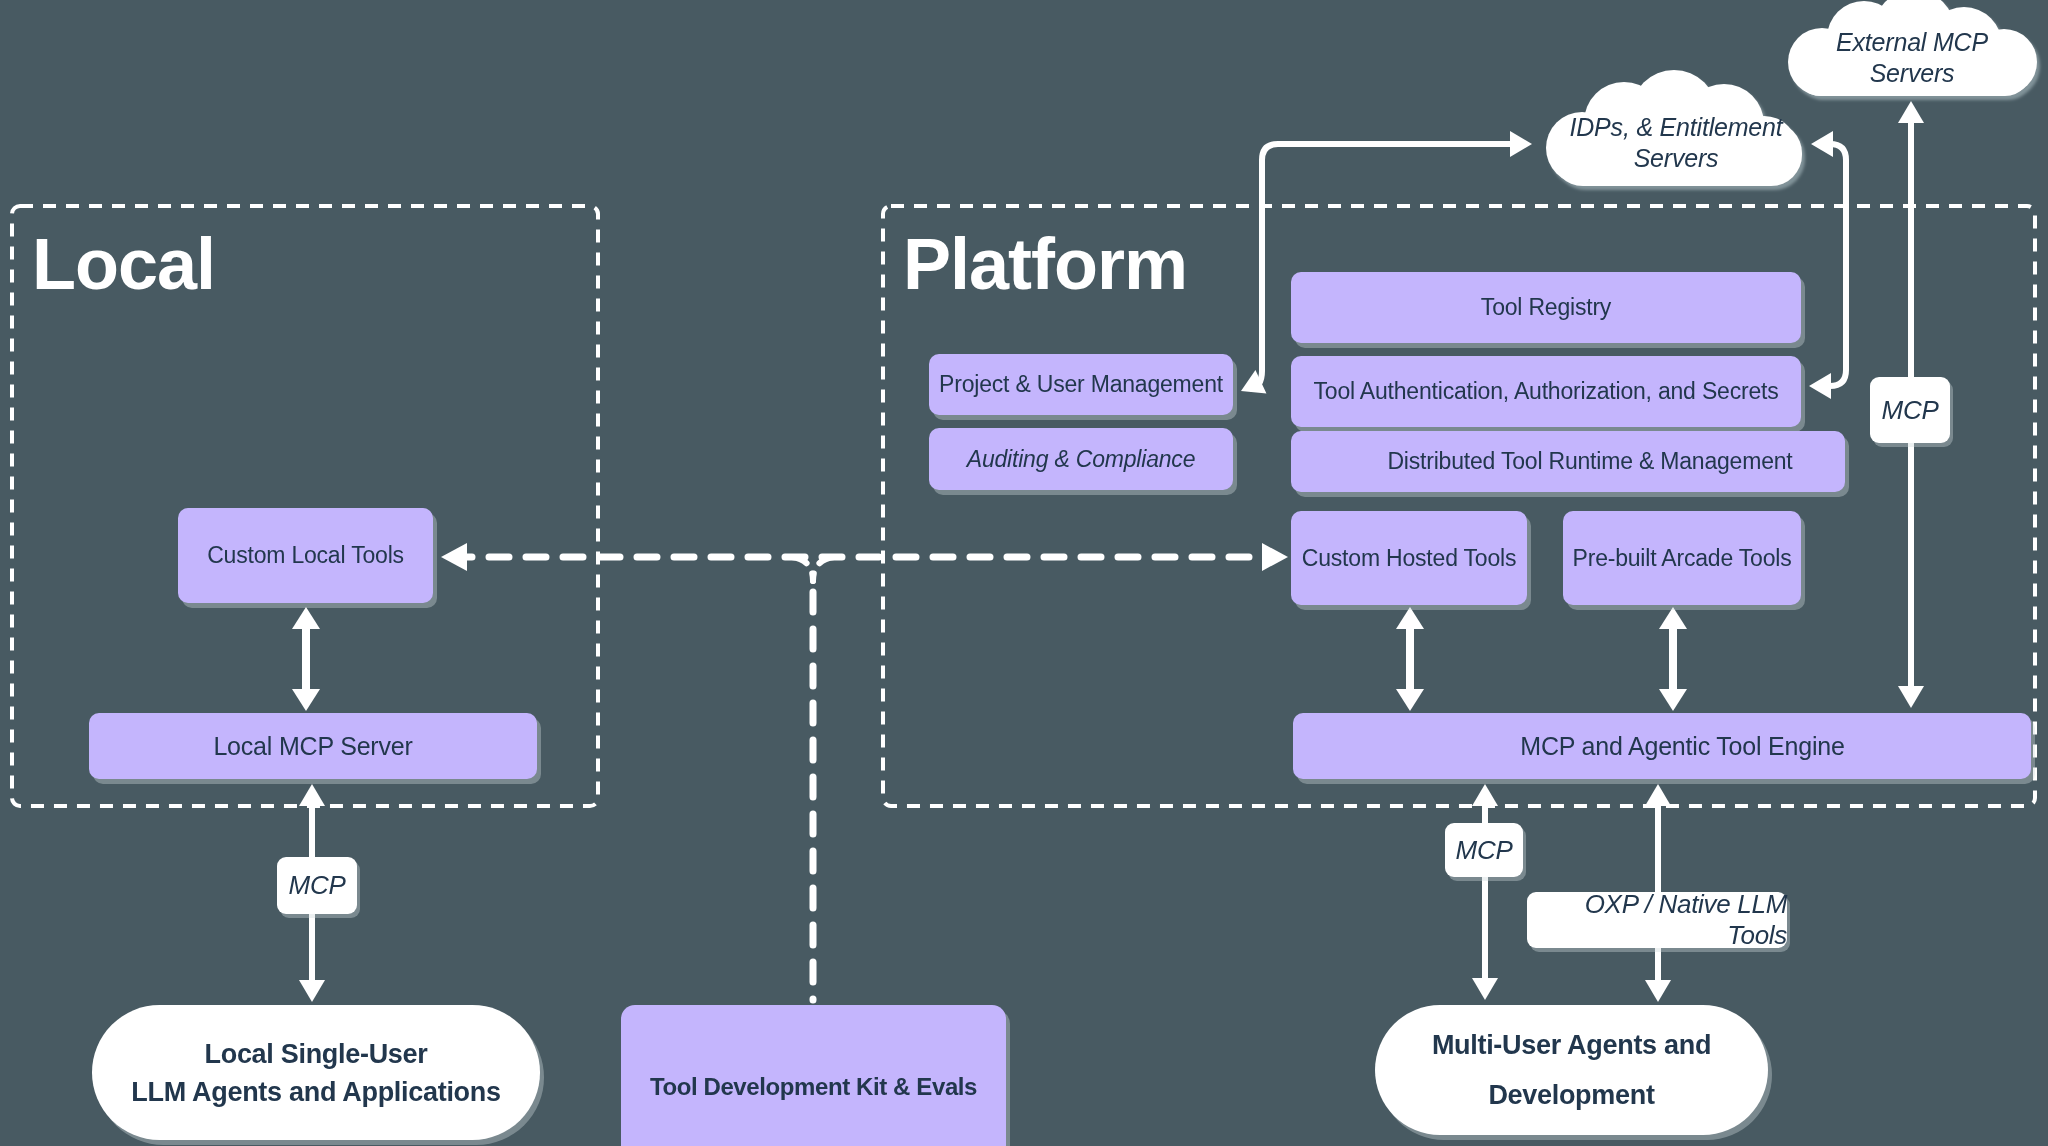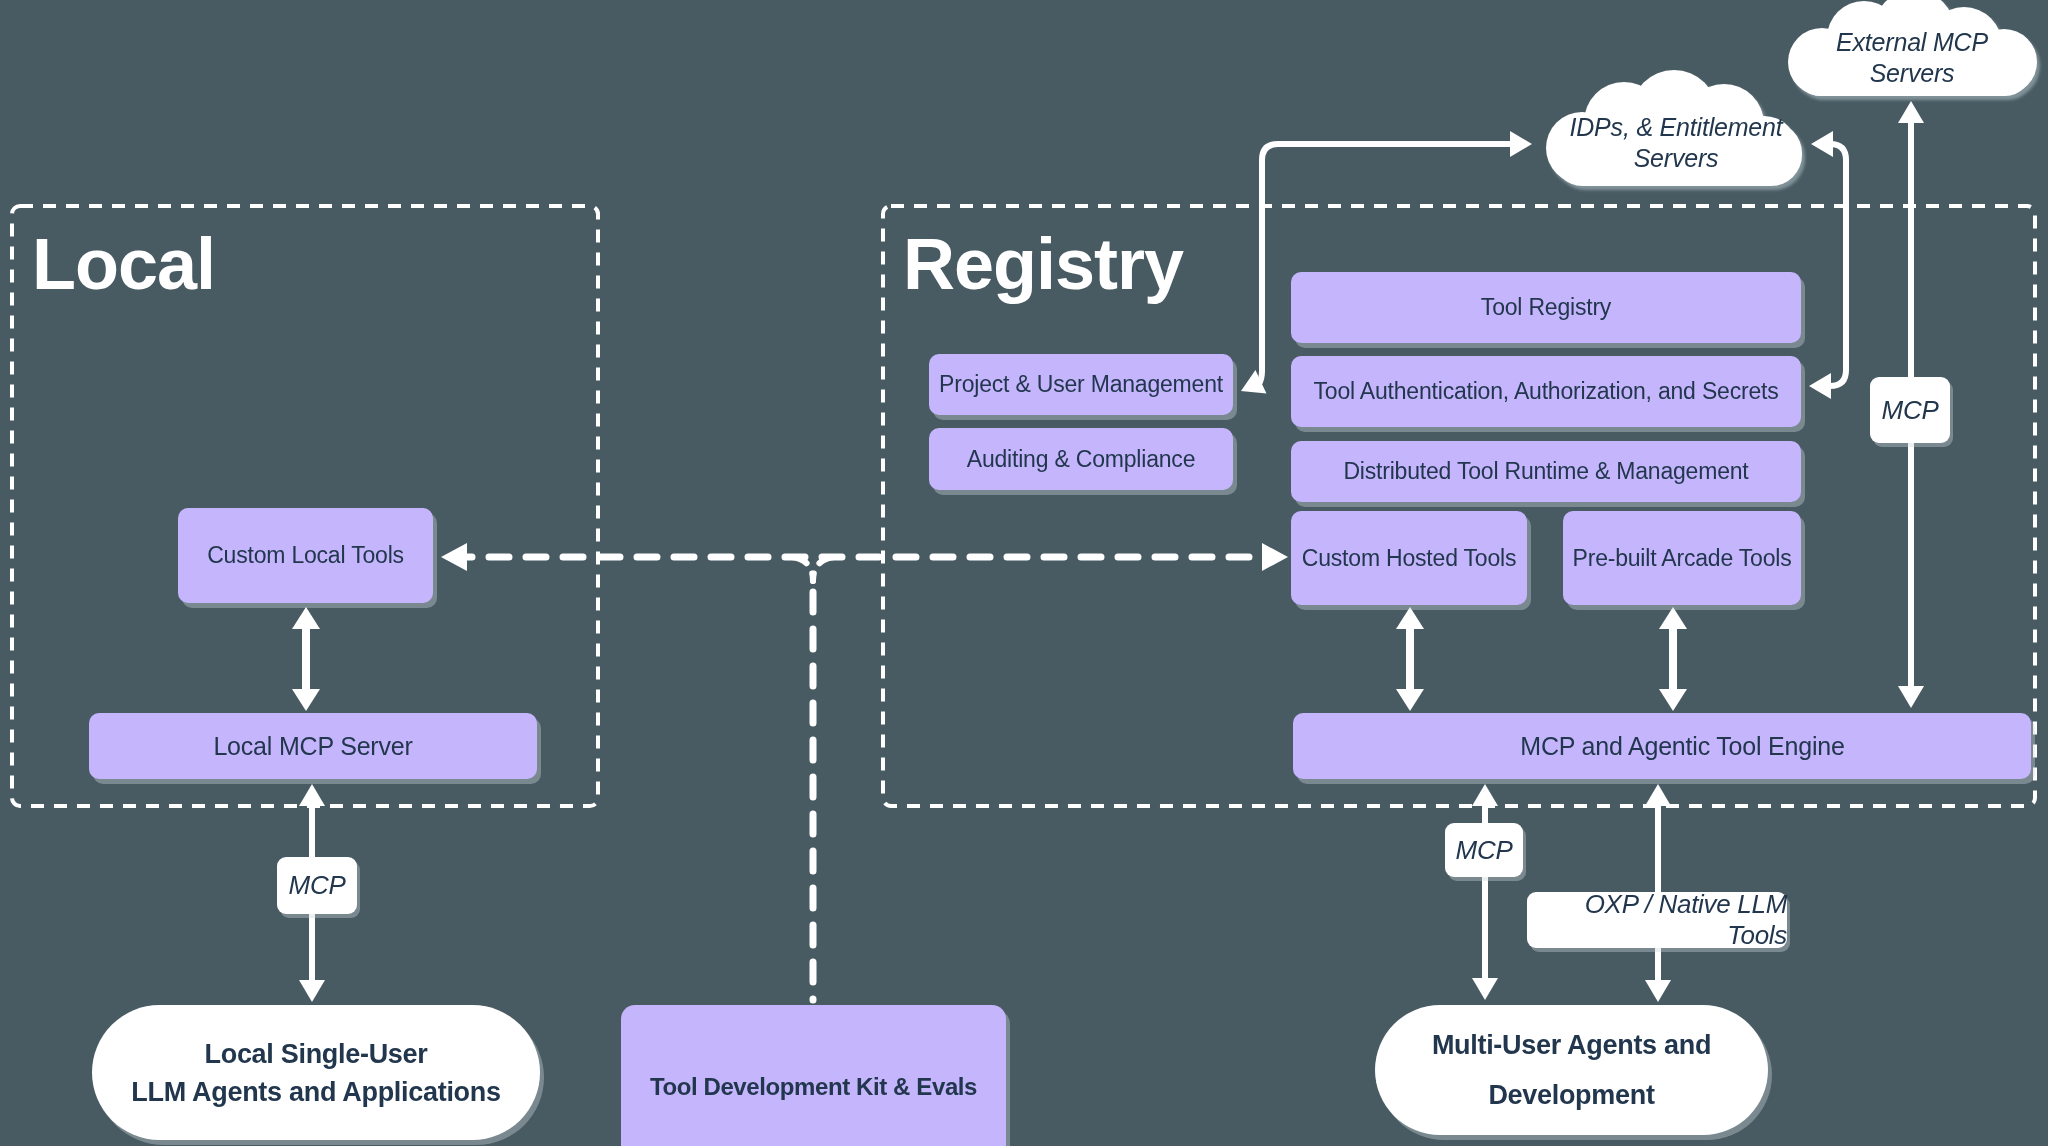--- a/index.html
+++ b/index.html
@@ -112,33 +112,33 @@
     <path d="M 1250 389 Q 1262 387 1262 371 L 1262 160 Q 1262 144 1278 144 L 1522 144" fill="none" stroke="#ffffff" stroke-width="6"></path>
     <polygon fill="#ffffff" points="0,0 -22,-13 -22,13" transform="translate(1241,391) rotate(155)"></polygon>
     <polygon fill="#ffffff" points="0,0 -22,-13 -22,13" transform="translate(1532,144) rotate(0)"></polygon>
 
     <path d="M 1818 144 L 1830 144 Q 1846 144 1846 160 L 1846 370 Q 1846 386 1830 386 L 1820 386" fill="none" stroke="#ffffff" stroke-width="6"></path>
     <polygon fill="#ffffff" points="0,0 -22,-13 -22,13" transform="translate(1811,144) rotate(180)"></polygon>
     <polygon fill="#ffffff" points="0,0 -22,-13 -22,13" transform="translate(1809,386) rotate(180)"></polygon>
   </svg>
 
   <div class="group-title" style="left:32px;top:228px;">Local</div>
-  <div class="group-title" style="left:903px;top:228px;">Registry</div>
+  <div class="group-title" style="left:903px;top:228px;">Platform</div>
 
   <div class="cloud-text" style="left:1792px;top:38px;width:240px;height:40px;">External MCP Servers</div>
   <div class="cloud-text" style="left:1552px;top:110px;width:248px;height:66px;">
     <span>IDPs, &amp; Entitlement</span>
     <span>Servers</span>
   </div>
 
   <div class="wbox" style="left:1291px;top:272px;width:510px;height:71px;">Tool Registry</div>
   <div class="wbox" style="left:929px;top:354px;width:304px;height:61px;">Project &amp; User Management</div>
   <div class="wbox" style="left:1291px;top:356px;width:510px;height:71px;">Tool Authentication, Authorization, and Secrets</div>
-  <div class="wbox" style="left:929px;top:428px;width:304px;height:62px;">Auditing &amp; Compliance</div>
-  <div class="wbox" style="left:1291px;top:441px;width:510px;height:61px;">Distributed Tool Runtime &amp; Management</div>
+  <div class="wbox" style="left:929px;top:428px;width:304px;height:62px;font-style:italic;">Auditing &amp; Compliance</div>
+  <div class="wbox" style="left:1291px;top:431px;width:510px;height:61px;padding-left:44px;">Distributed Tool Runtime &amp; Management</div>
   <div class="wbox" style="left:1291px;top:511px;width:236px;height:94px;">Custom Hosted Tools</div>
   <div class="wbox" style="left:1563px;top:511px;width:238px;height:94px;">Pre-built Arcade Tools</div>
   <div class="wbox" style="left:1293px;top:713px;width:697px;height:66px;font-size:25px;padding-left:41px;">MCP and Agentic Tool Engine</div>
 
   <div class="wbox" style="left:178px;top:508px;width:255px;height:95px;">Custom Local Tools</div>
   <div class="wbox" style="left:89px;top:713px;width:448px;height:66px;font-size:25px;">Local MCP Server</div>
 
   <div class="tag" style="left:277px;top:857px;width:80px;height:57px;">MCP</div>
   <div class="tag" style="left:1870px;top:377px;width:80px;height:66px;">MCP</div>
   <div class="tag" style="left:1445px;top:823px;width:78px;height:54px;">MCP</div>

